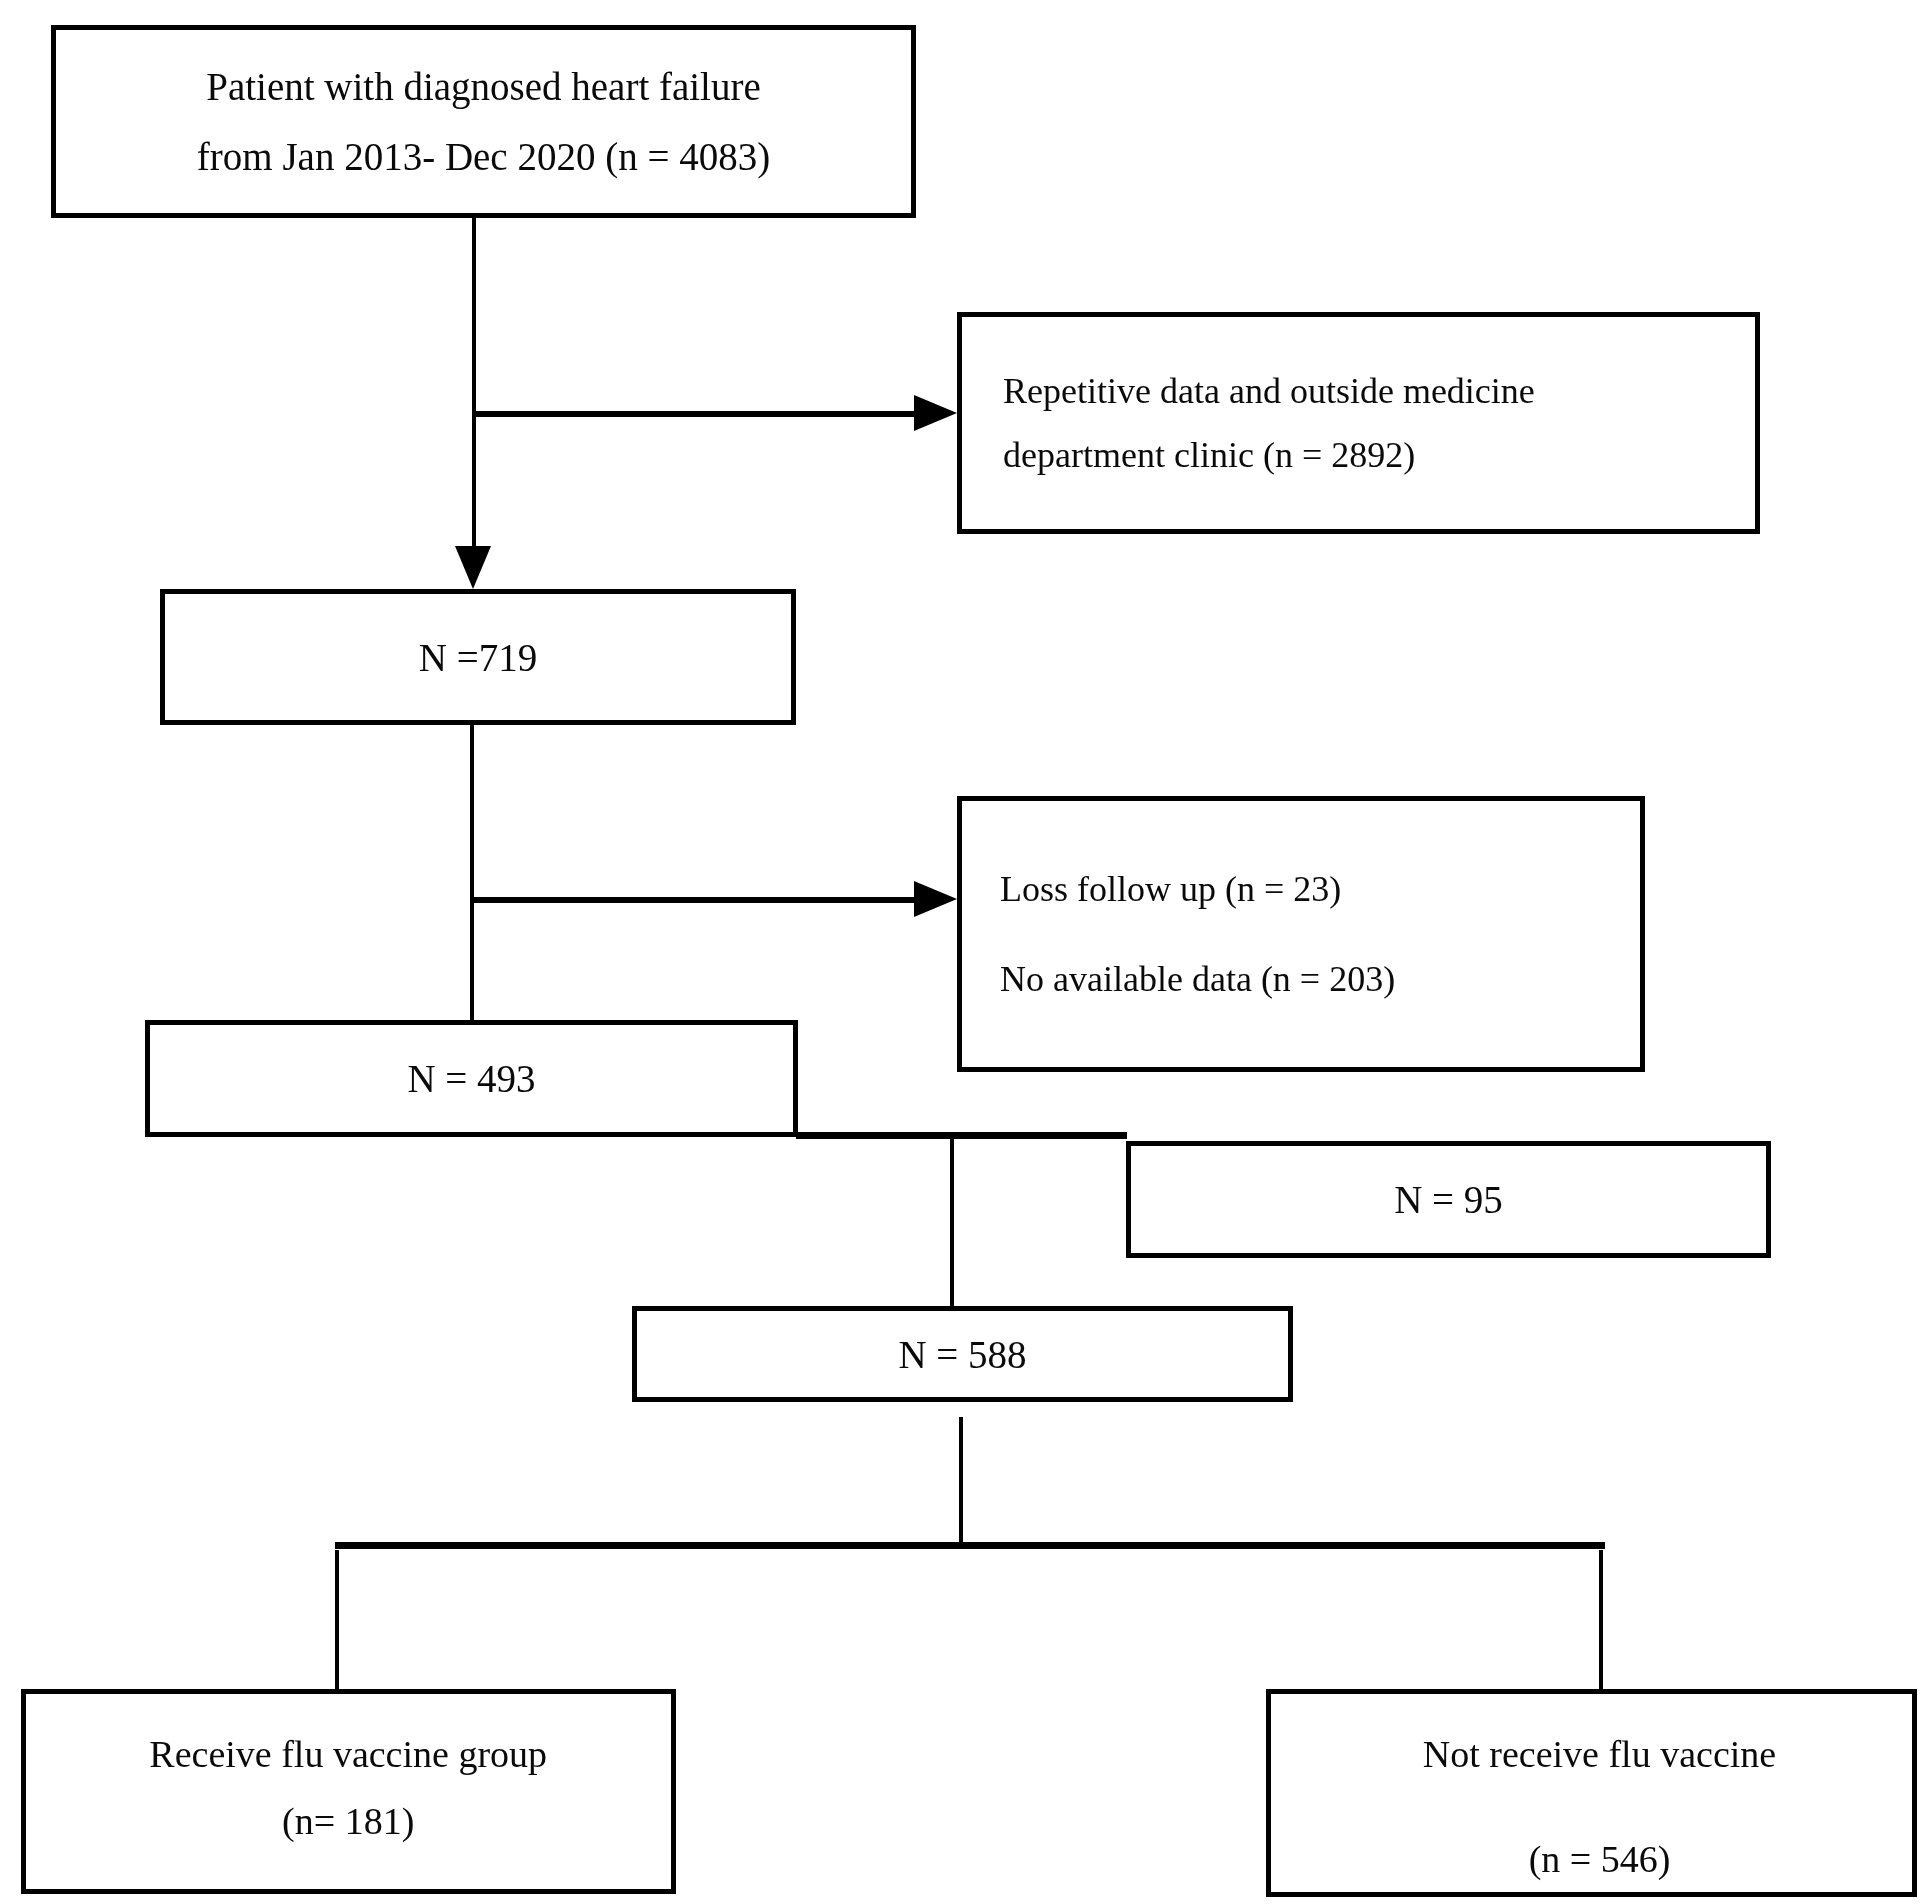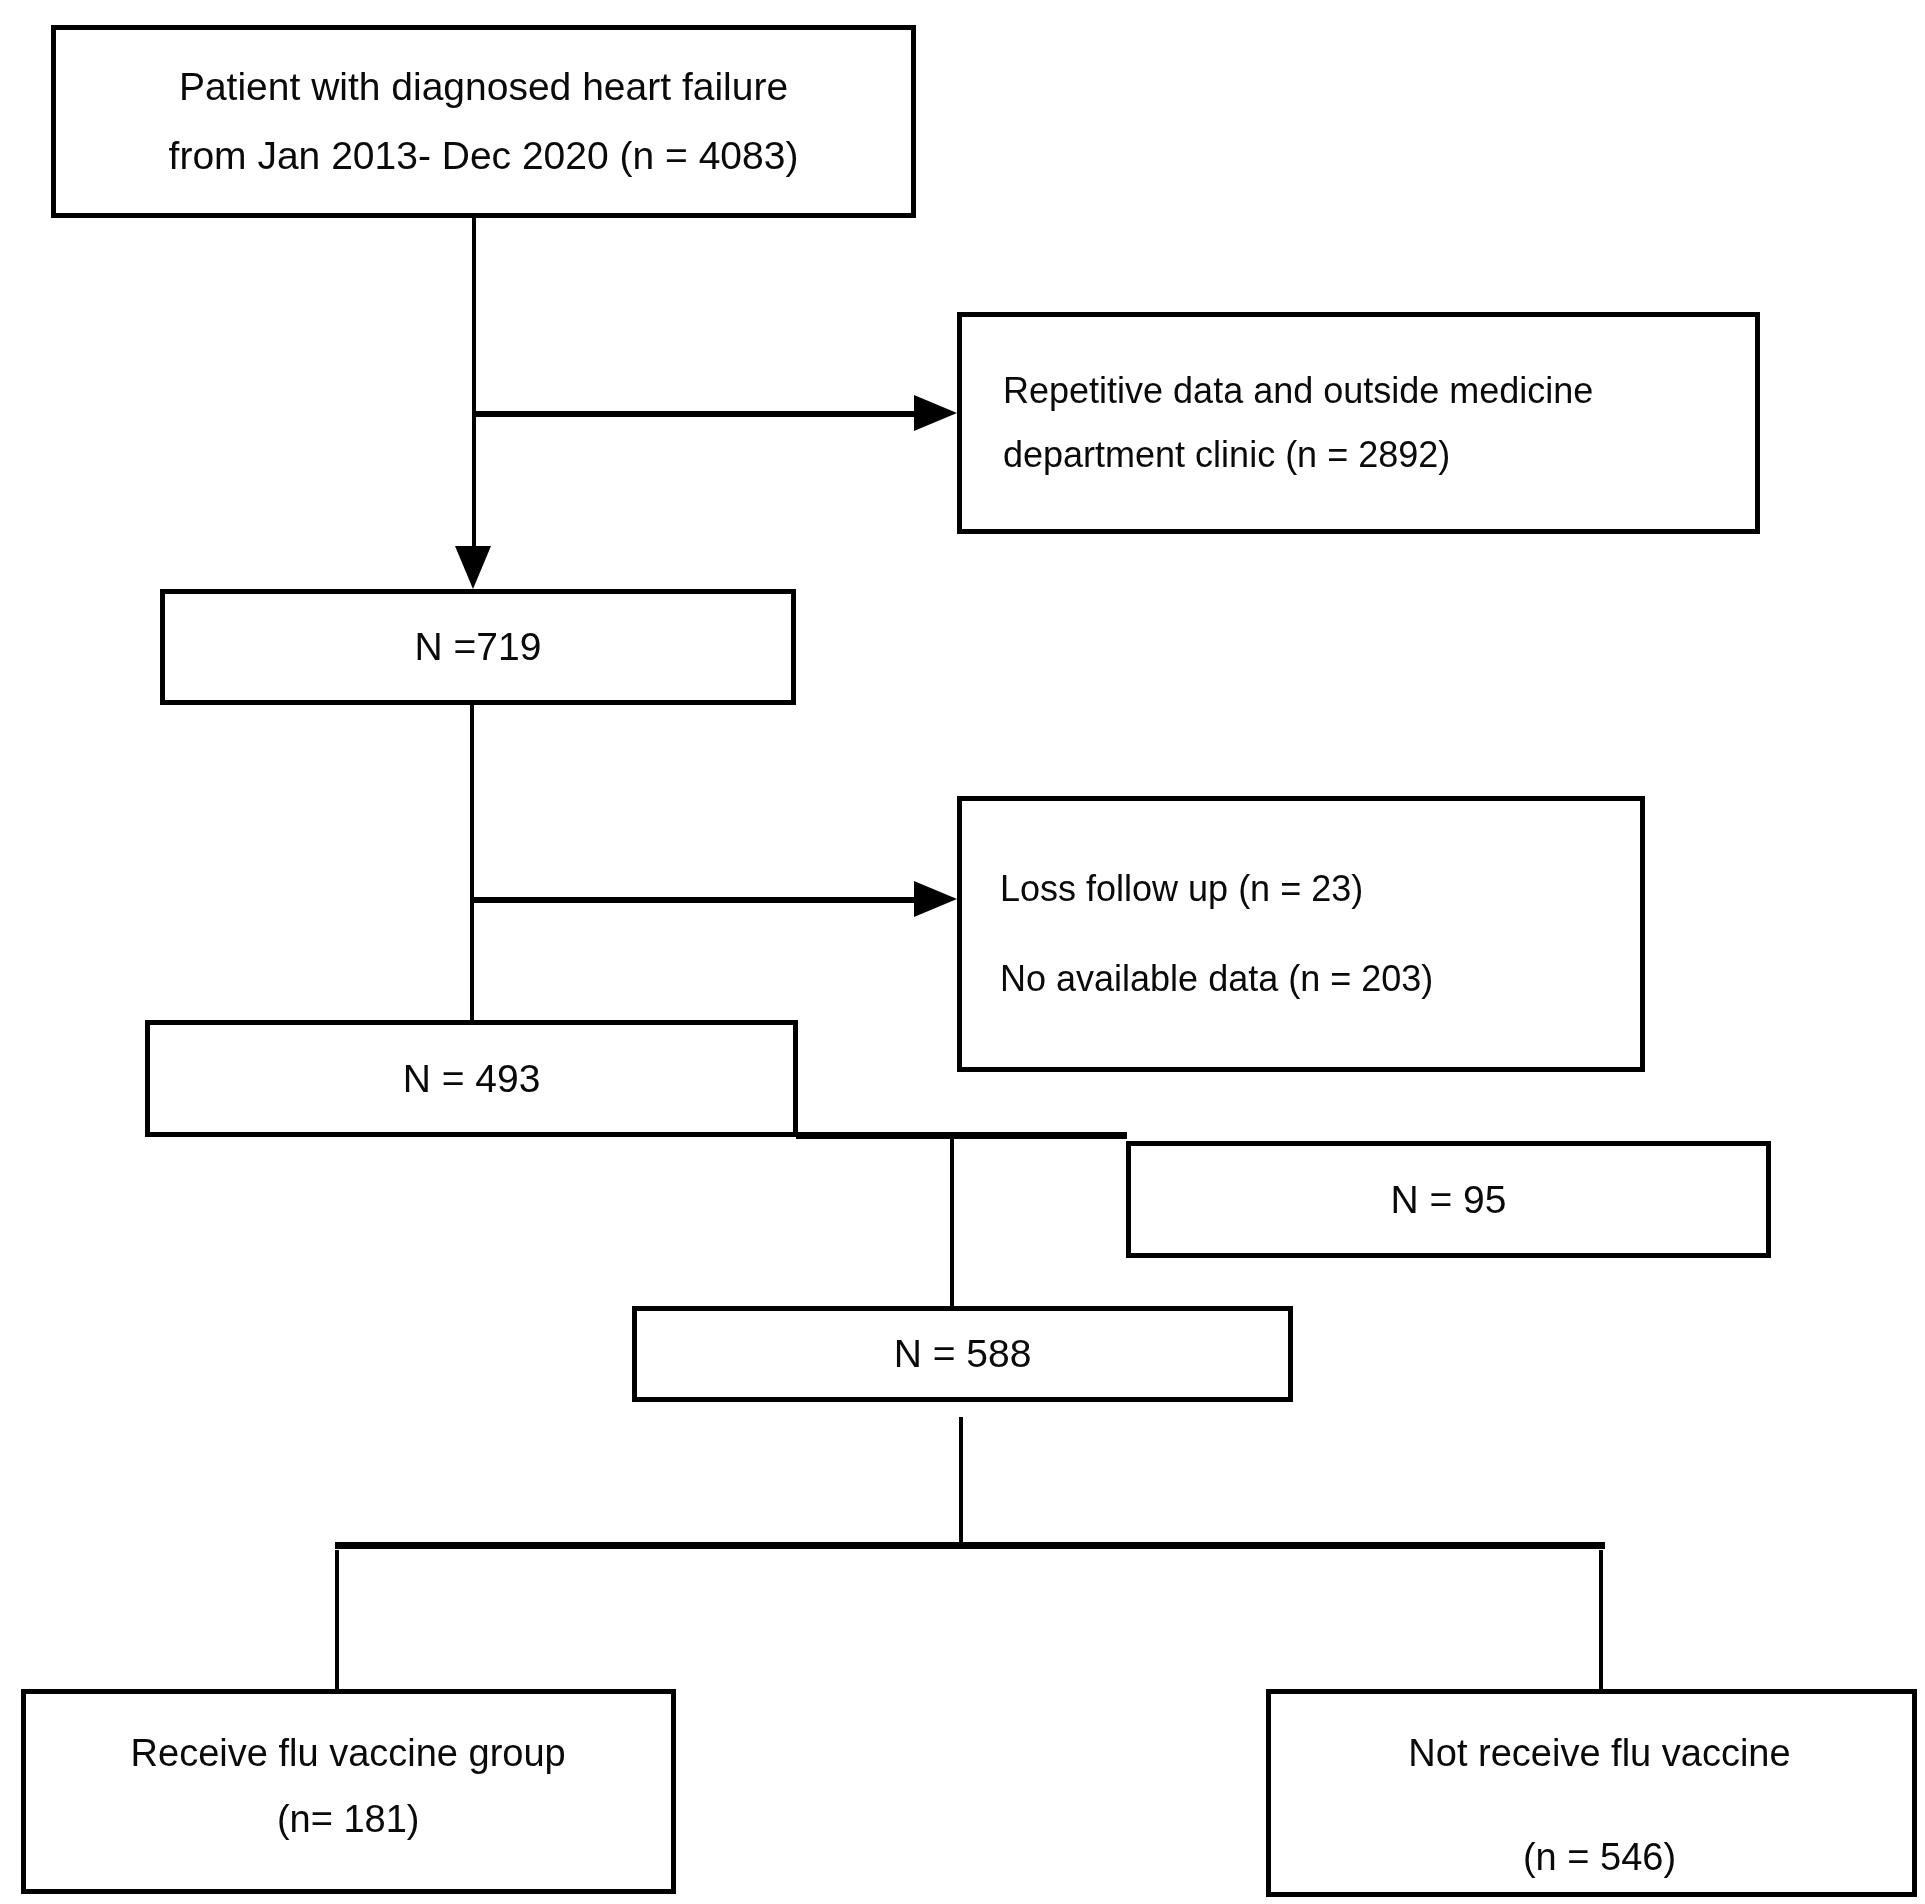--- a/index.html
+++ b/index.html
@@ -15,27 +15,27 @@
     box-sizing:border-box;
     background:#ffffff;
     border:5px solid #000000;
     display:flex;
     flex-direction:column;
     align-items:center;
     justify-content:center;
     text-align:center;
     color:#0a0a0a;
   }
-  .box .line { display:block; white-space:nowrap; }
+  .box .line { display:block; white-space:nowrap;font-family:Liberation Serif, serif; }
 
   
   #box-start        { left:51px;   top:25px;   width:865px; height:193px; gap:25px; font-size:39px; }
   #box-excluded1    { left:957px; top:312px;  width:803px;  height:222px; gap:21.5px; font-size:36px;
                       align-items:flex-start; text-align:center; padding-left:41px; }
-  #box-n719         { left:160px;  top:589px;  width:636px;  height:116px; font-size:39px; }
+  #box-n719         { left:160px;  top:589px;  width:636px;  height:136px; font-size:39px; }
   #box-excluded2    { left:957px; top:796px;  width:688px;  height:276px; gap:48px; font-size:36px;
                       align-items:flex-start; text-align:left; padding-left:38px; }
   #box-n493         { left:145px;  top:1020px; width:653px;  height:117px; font-size:39px; }
   #box-n95          { left:1126px; top:1141px; width:645px;  height:117px; font-size:39px; }
   #box-n588         { left:632px;  top:1306px; width:661px;  height:96px; font-size:39px; }
   #box-vaccine      { left:20.7px;   top:1689px; width:655px;  height:205px; justify-content:flex-start;
                       padding-top:38px; gap:23px; font-size:38px; }
   #box-no-vaccine   { left:1266px; top:1689px; width:651px;  height:208px; justify-content:flex-start;
                       padding-top:38px; gap:61px; font-size:38px;padding-left:16px; }
 

